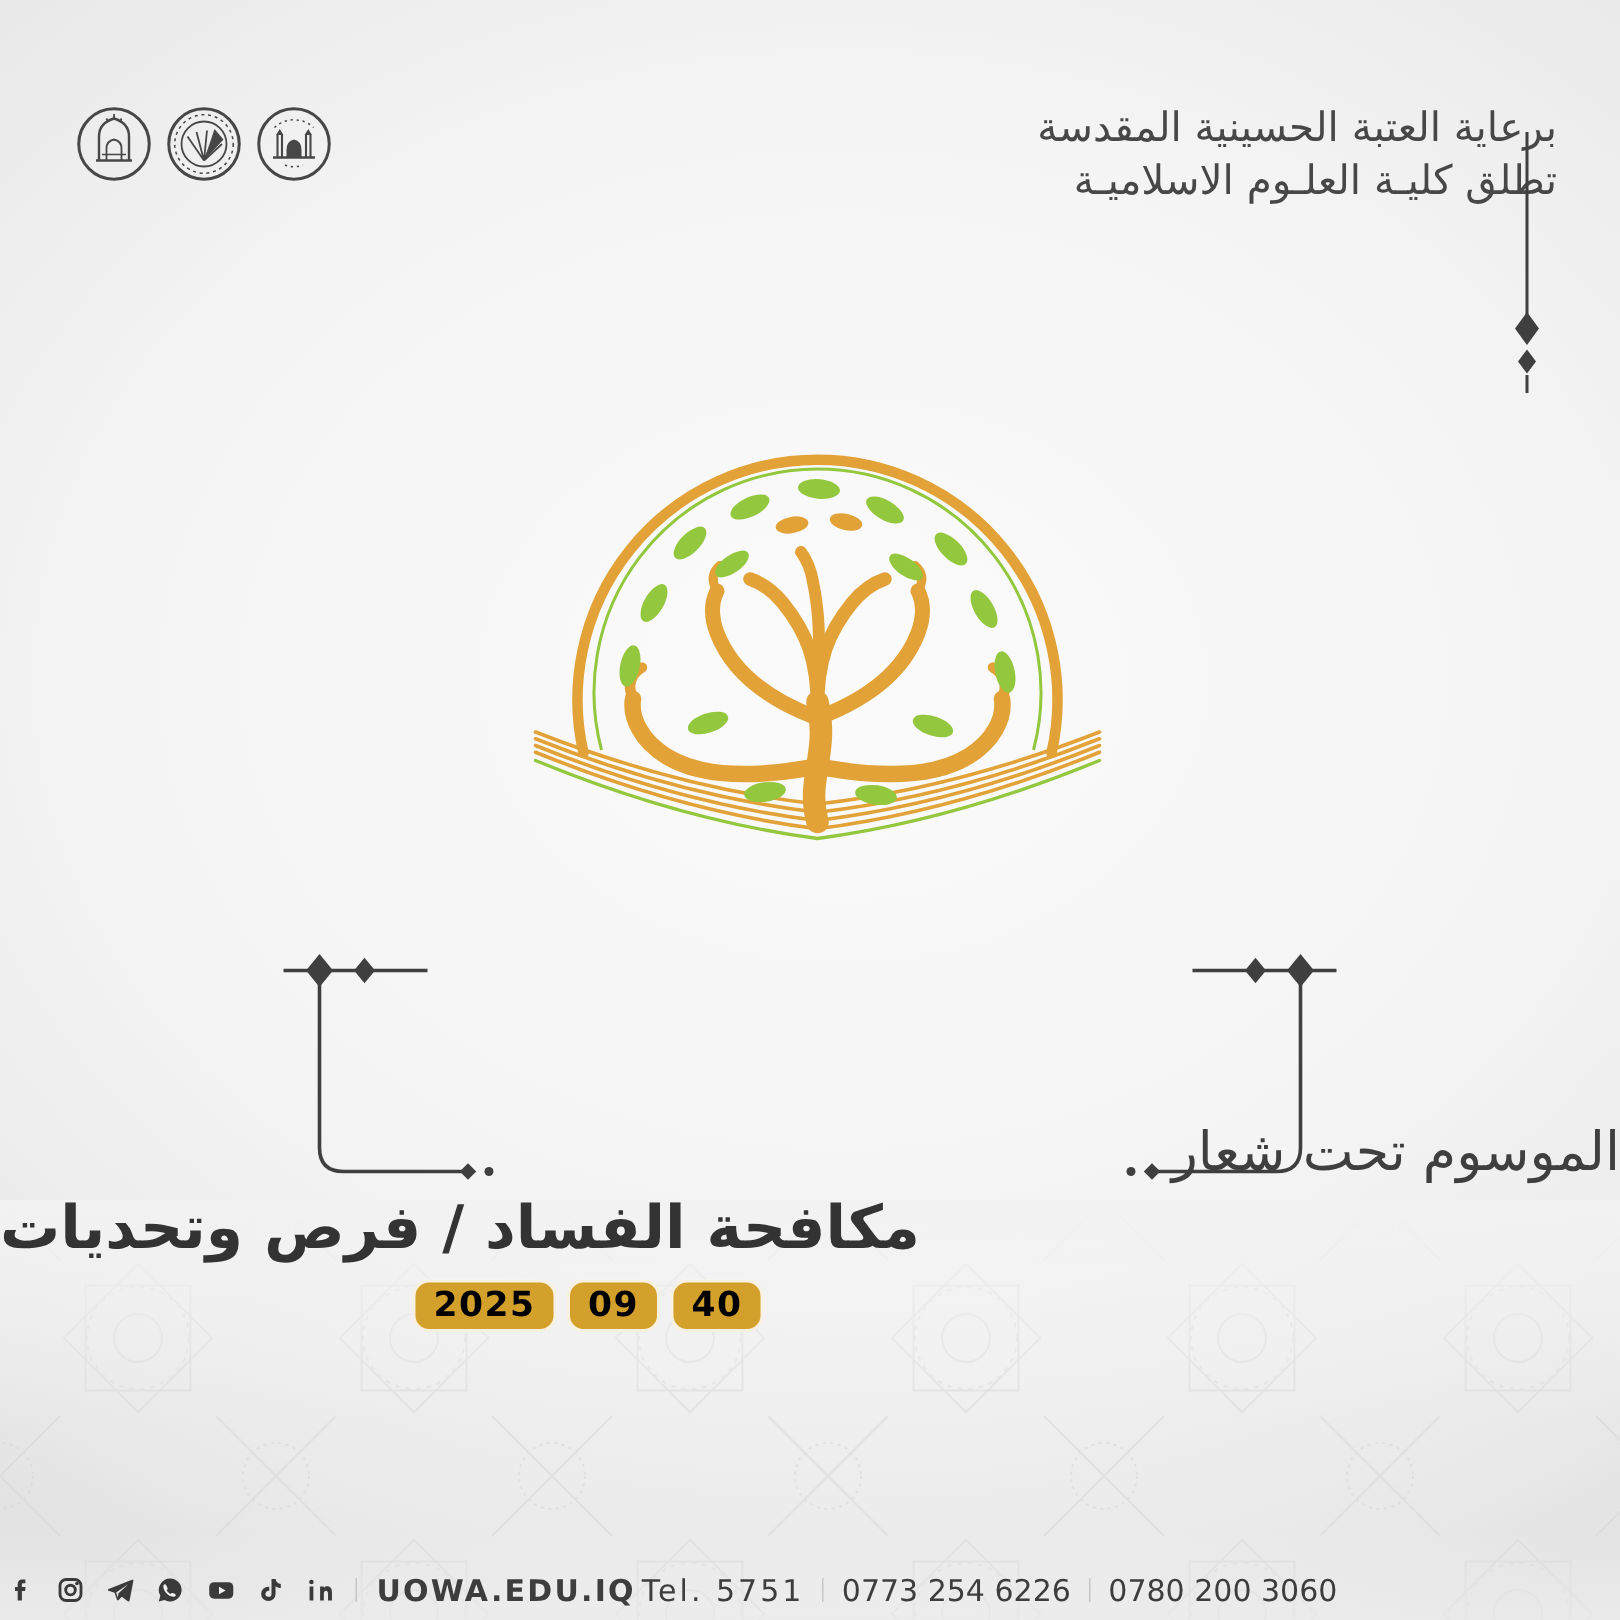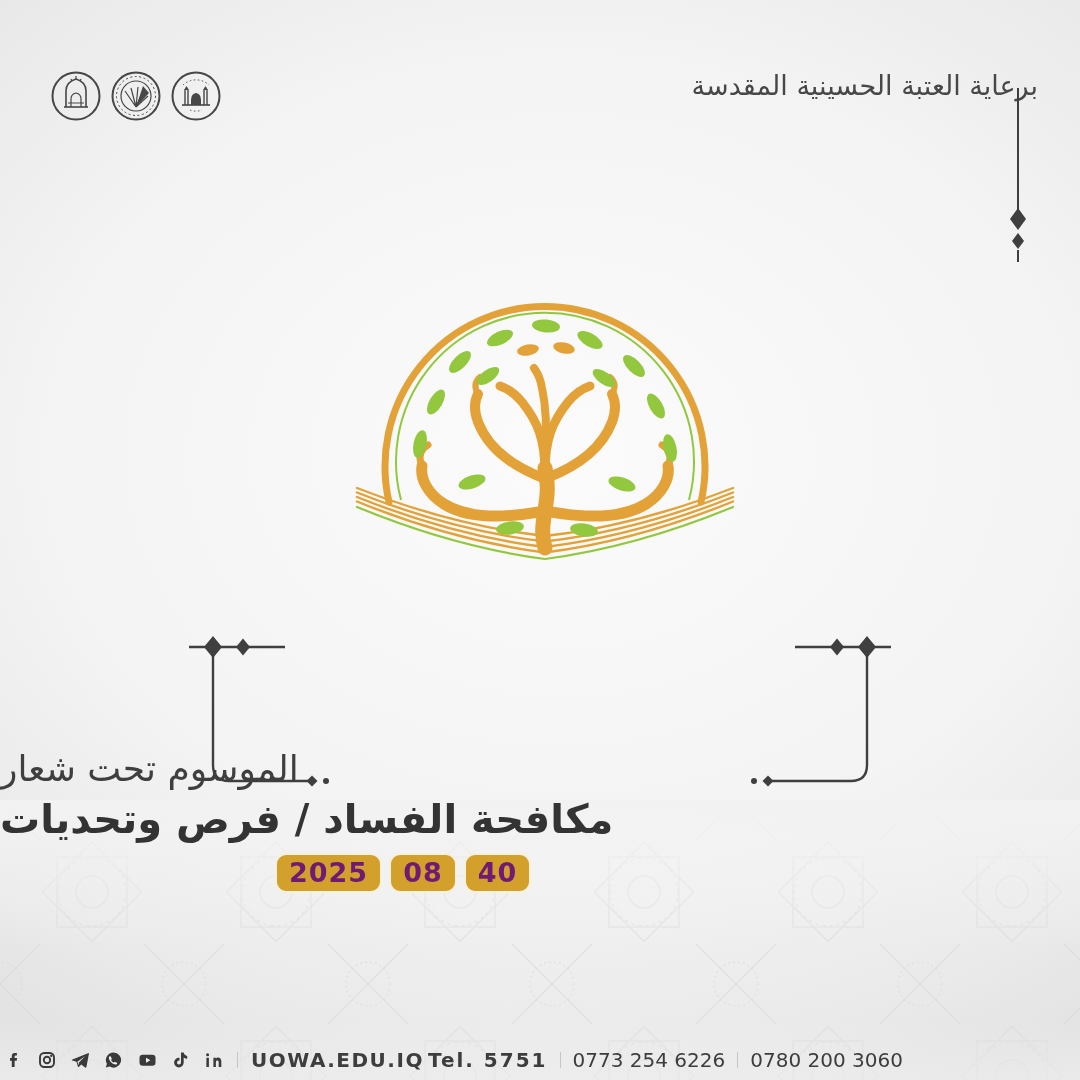--- a/index.html
+++ b/index.html
@@ -12,36 +12,36 @@
   
   .logos-row{left:50px; top:70px; display:flex; gap:8px; align-items:center;}
   .seal{width:52px; height:52px;}
   .patronage{right:86px; top:68px; direction:rtl; text-align:right;
     font-size:27px; line-height:35px; color:#474747; letter-spacing:0; white-space:nowrap;}
   
   .conf-logo{left:352px; top:276px;}
   
   .title-block{left:0; top:578px; width:1080px; text-align:center; direction:rtl;
     font-size:50px; font-weight:bold; color:#353535; line-height:1.25;}
-  .slogan-intro{left:0; top:748px; width:1080px; text-align:left; direction:rtl;
+  .slogan-intro{left:0; top:748px; width:1080px; text-align:right; direction:rtl;
     font-size:36px; color:#3f3f3f;}
   .slogan-main{left:0; top:796px; width:1080px; text-align:left; direction:rtl;
     font-size:40px; font-weight:bold; color:#333333;}
   .date-row{left:275px; top:853px; display:flex; direction:ltr; gap:7px; align-items:center;}
   .badge{background:#d4a02c; border:2px solid rgba(255,255,255,.85); border-radius:11px;
-    color:#701a75; font-weight:bold; font-size:27px; letter-spacing:1px;
+    color:#000000; font-weight:bold; font-size:23px; letter-spacing:1px;
     padding:3px 12px; line-height:1.1;}
   
   .footer{left:4px; bottom:8px; width:1080px; display:flex; flex-direction:row; align-items:center; gap:4px;}
   .social-row{display:flex; align-items:center; gap:13px;}
   .social-row svg{display:block;}
   .vsep{width:1px; height:16px; background:#c6c6c6;}
   .site{font-size:20px; letter-spacing:1.5px; color:#3d3d3d; font-weight:bold;}
   .contact-row{display:flex; align-items:center; gap:12px; font-size:20px; color:#3d3d3d;}
-  .tel{font-weight:bold; letter-spacing:2px;}
+  .tel{font-weight:normal; letter-spacing:2px;}
   
   .bg-pattern{left:0; bottom:0; width:1080px; height:280px; opacity:.55;}
   .bg-fade{left:0; bottom:130px; width:1080px; height:150px;
     background:linear-gradient(to bottom, #f2f2f2 0%, rgba(242,242,242,0) 100%);}
   .bg-fade2{left:0; bottom:0; width:1080px; height:60px;
     background:linear-gradient(to top, rgba(240,240,240,.55) 0%, rgba(240,240,240,0) 100%);}
 </style>
 </head>
 <body>
 
@@ -90,20 +90,21 @@
       <path d="M15 35V20m3 15V20M34 35V20m3 15V20" stroke-width="1.4"></path>
       <path d="M14 20h5l-2.5-4zM33 20h5l-2.5-4z" fill="#474747" stroke="none"></path>
       <path d="M21 35v-5q0-6 5-7 5 1 5 7v5z" fill="#474747" stroke="none"></path>
       <path d="M12 35h28" stroke-width="1.6"></path>
       <path d="M20 40a16 16 0 0 0 12 0" stroke-width="1" stroke-dasharray="1.5 2.5"></path>
     </svg>
   </div>
 
   <div class="abs patronage">
     <div>برعاية العتبة الحسينية المقدسة</div>
+    <div>تطلق كليـة العلـوم الاسلاميـة</div>
   </div>
 
   <svg class="abs" style="left:1008px; top:88px;" width="20" height="175" viewBox="0 0 20 175">
     <g stroke="#3f3f3f" stroke-width="2" fill="#3f3f3f">
       <line x1="10" y1="0" x2="10" y2="122"></line>
       <path d="M10 120l8 11-8 11-8-11z" stroke="none"></path>
       <path d="M10 145l6 8-6 8-6-8z" stroke="none"></path>
       <line x1="10" y1="162" x2="10" y2="174"></line>
     </g>
   </svg>
@@ -184,21 +185,21 @@
       <path d="M23 142.5l5.5 5.5-5.5 5.5-5.5-5.5z"></path>
       <circle cx="9" cy="148" r="3"></circle>
     </g>
   </svg>
 
   <div class="abs slogan-intro">الموسوم تحت شعار</div>
   <div class="abs slogan-main">مكافحة الفساد / فرص وتحديات</div>
 
   <div class="abs date-row">
     <span class="badge">2025</span>
-    <span class="badge">08</span>
+    <span class="badge">09</span>
     <span class="badge">40</span>
   </div>
 
   <div class="abs footer">
     <div class="social-row">
       <svg width="20" height="20" viewBox="0 0 20 20" fill="#3a3a3a">
         <path d="M12.9 3h-2.3C8.9 3 7.8 4.2 7.8 6v2H6v2.7h1.8V17h2.8v-6.3h2.1l.4-2.7h-2.5V6.3c0-.5.3-.8.8-.8h1.5z"></path>
       </svg>
       <svg width="20" height="20" viewBox="0 0 20 20" fill="none" stroke="#3a3a3a">
         <rect x="3" y="3" width="14" height="14" rx="4.2" stroke-width="1.9"></rect>

